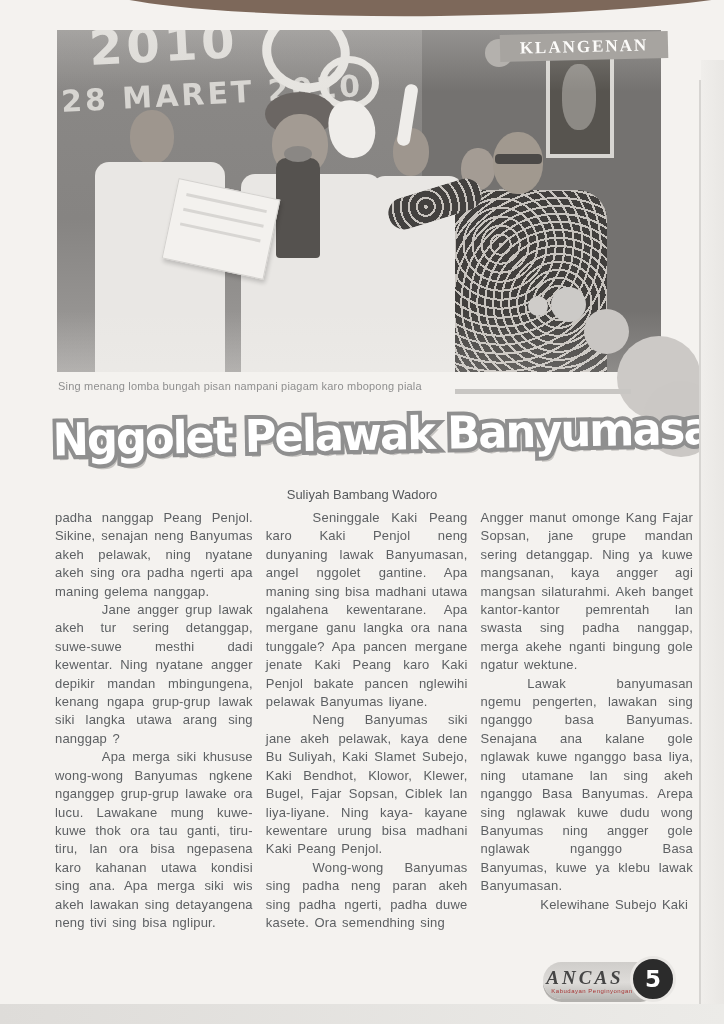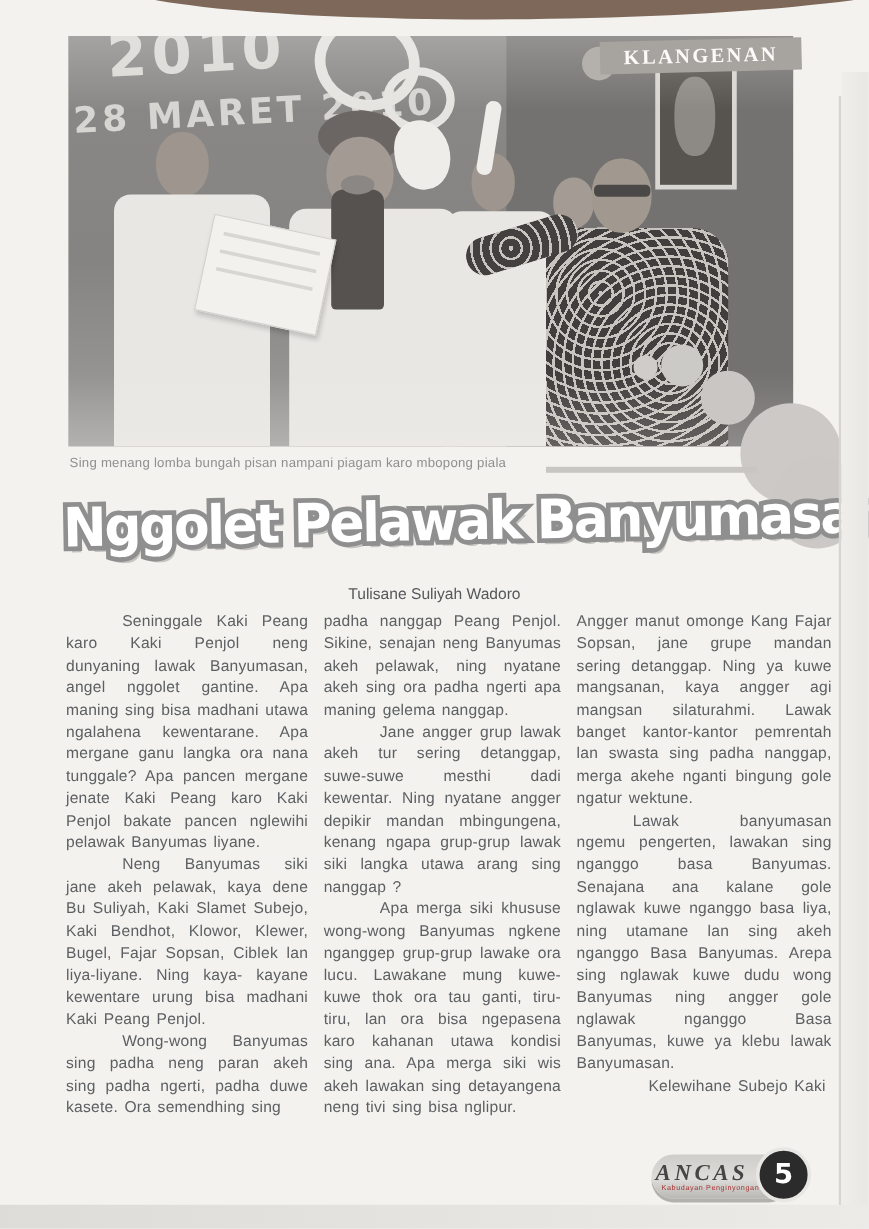--- a/index.html
+++ b/index.html
@@ -157,35 +157,35 @@
   <div id="deco4" class="deco"></div>
   <div id="deco5" class="deco"></div>
 
   <div id="caption">Sing menang lomba bungah pisan nampani piagam karo mbopong piala</div>
   <div id="caption-rule"></div>
 
   <div id="title-wrap">
     <div class="bubble stroke">Nggolet Pelawak Banyumasan</div>
     <div class="bubble fill">Nggolet Pelawak Banyumasan</div>
   </div>
-  <div id="byline">Tulisane Suliyah Wadoro</div>
+  <div id="byline">Suliyah Bambang Wadoro</div>
 
   <div id="columns">
+    <div id="col2" class="col">
+      <p>padha nanggap Peang Penjol. Sikine, senajan neng Banyumas akeh pelawak, ning nyatane akeh sing ora padha ngerti apa maning gelema nanggap.</p>
+      <p class="indent">Jane angger grup lawak akeh tur sering detanggap, suwe-suwe mesthi dadi kewentar. Ning nyatane angger depikir mandan mbingungena, kenang ngapa grup-grup lawak siki langka utawa arang sing nanggap ?</p>
+      <p class="indent">Apa merga siki khususe wong-wong Banyumas ngkene nganggep grup-grup lawake ora lucu. Lawakane mung kuwe- kuwe thok ora tau ganti, tiru-tiru, lan ora bisa ngepasena karo kahanan utawa kondisi sing ana. Apa merga siki wis akeh lawakan sing detayangena neng tivi sing bisa nglipur.</p>
+    </div>
     <div id="col1" class="col">
       <p class="indent">Seninggale Kaki Peang karo Kaki Penjol neng dunyaning lawak Banyumasan, angel nggolet gantine. Apa maning sing bisa madhani utawa ngalahena kewentarane. Apa mergane ganu langka ora nana tunggale? Apa pancen mergane jenate Kaki Peang karo Kaki Penjol bakate pancen nglewihi pelawak Banyumas liyane.</p>
       <p class="indent">Neng Banyumas siki jane akeh pelawak, kaya dene Bu Suliyah, Kaki Slamet Subejo, Kaki Bendhot, Klowor, Klewer, Bugel, Fajar Sopsan, Ciblek lan liya-liyane. Ning kaya- kayane kewentare urung bisa madhani Kaki Peang Penjol.</p>
       <p class="indent">Wong-wong Banyumas sing padha neng paran akeh sing padha ngerti, padha duwe kasete. Ora semendhing sing</p>
     </div>
-    <div id="col2" class="col">
-      <p>padha nanggap Peang Penjol. Sikine, senajan neng Banyumas akeh pelawak, ning nyatane akeh sing ora padha ngerti apa maning gelema nanggap.</p>
-      <p class="indent">Jane angger grup lawak akeh tur sering detanggap, suwe-suwe mesthi dadi kewentar. Ning nyatane angger depikir mandan mbingungena, kenang ngapa grup-grup lawak siki langka utawa arang sing nanggap ?</p>
-      <p class="indent">Apa merga siki khususe wong-wong Banyumas ngkene nganggep grup-grup lawake ora lucu. Lawakane mung kuwe- kuwe thok ora tau ganti, tiru-tiru, lan ora bisa ngepasena karo kahanan utawa kondisi sing ana. Apa merga siki wis akeh lawakan sing detayangena neng tivi sing bisa nglipur.</p>
-    </div>
     <div id="col3" class="col">
-      <p>Angger manut omonge Kang Fajar Sopsan, jane grupe mandan sering detanggap. Ning ya kuwe mangsanan, kaya angger agi mangsan silaturahmi. Lawak banget kantor-kantor pemrentah lan swasta sing padha nanggap, merga akehe nganti bingung gole ngatur wektune.</p>
+      <p>Angger manut omonge Kang Fajar Sopsan, jane grupe mandan sering detanggap. Ning ya kuwe mangsanan, kaya angger agi mangsan silaturahmi. Akeh banget kantor-kantor pemrentah lan swasta sing padha nanggap, merga akehe nganti bingung gole ngatur wektune.</p>
       <p class="indent">Lawak banyumasan ngemu pengerten, lawakan sing nganggo basa Banyumas. Senajana ana kalane gole nglawak kuwe nganggo basa liya, ning utamane lan sing akeh nganggo Basa Banyumas. Arepa sing nglawak kuwe dudu wong Banyumas ning angger gole nglawak nganggo Basa Banyumas, kuwe ya klebu lawak Banyumasan.</p>
       <p class="closing">Kelewihane Subejo Kaki</p>
     </div>
   </div>
 
   <div id="ancas-pill">
     <div id="ancas-name">ANCAS</div>
     <div id="ancas-tagline">Kabudayan Penginyongan</div>
   </div>
   <div id="page-badge">5</div>

